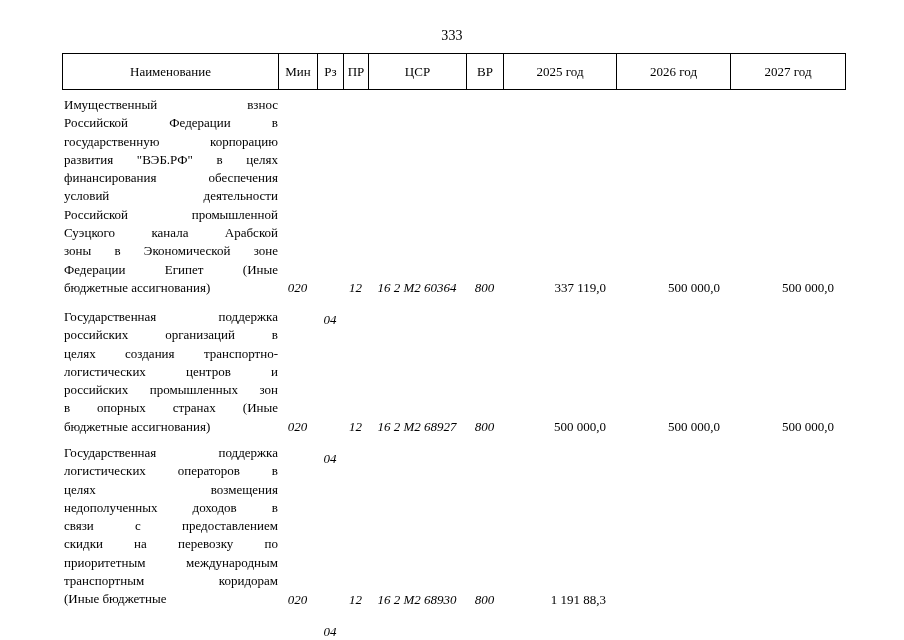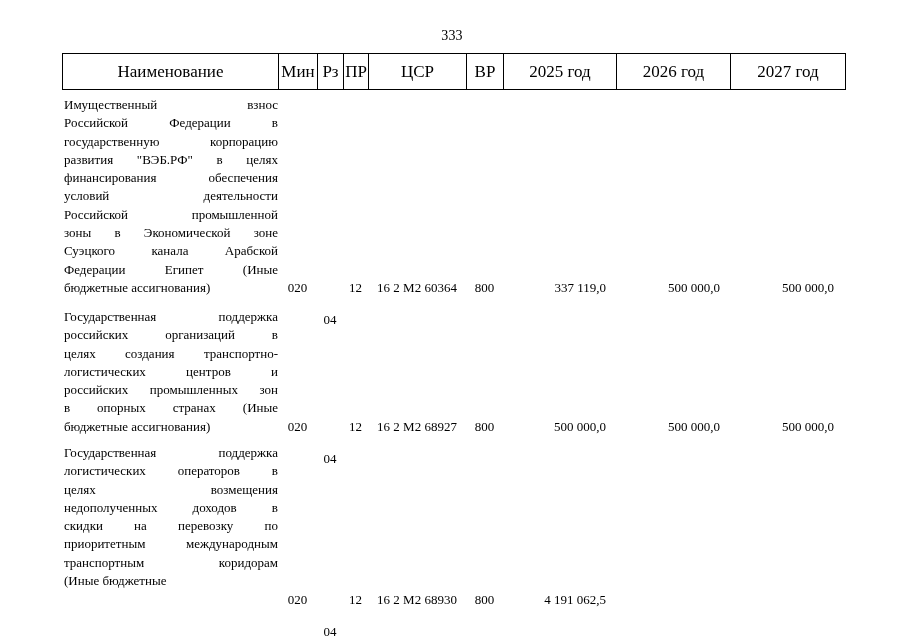--- a/index.html
+++ b/index.html
@@ -40,21 +40,21 @@
     border: 1px solid #000;
     box-sizing: border-box;
     display: flex;
   }
   .hcell {
     border-right: 1px solid #000;
     box-sizing: border-box;
     display: flex;
     align-items: center;
     justify-content: center;
-    font-size: 17px;
+    font-size: 13px;
     height: 100%;
     white-space: nowrap;
   }
   .hcell:last-child { border-right: none; }
   .w-name { width: 216px; }
   .w-min  { width: 39px; }
   .w-rz   { width: 26px; }
   .w-pr   { width: 25px; }
   .w-csr  { width: 98px; }
   .w-vr   { width: 37px; }
@@ -100,21 +100,21 @@
     display: flex;
     font-size: 13px;
     line-height: 18.3px;
   }
   .ncell {
     box-sizing: border-box;
     display: flex;
     align-items: flex-start;
     white-space: nowrap;
   }
-  .c-center { justify-content: center; }
+  .c-center { justify-content: center; font-style: italic; }
   .c-right  { justify-content: flex-end; }
   .n-min { width: 39px; }
   .n-rz  { width: 26px; margin-top: 32px; }
   .n-pr  { width: 25px; }
   .n-csr { width: 98px; }
   .n-vr  { width: 37px; }
   .n-y1  { width: 113px; padding-right: 10px; }
   .n-y2  { width: 114px; padding-right: 10px; }
   .n-y3  { width: 114px; padding-right: 10px; }
 </style>
@@ -141,22 +141,22 @@
 
     <div class="row" style="height:201px;">
       <div class="name-cell">
           <div>Имущественный взнос</div>
           <div>Российской Федерации в</div>
           <div>государственную корпорацию</div>
           <div>развития "ВЭБ.РФ" в целях</div>
           <div>финансирования обеспечения</div>
           <div>условий деятельности</div>
           <div>Российской промышленной</div>
+          <div>Суэцкого канала Арабской</div>
           <div>зоны в Экономической зоне</div>
-          <div>Суэцкого канала Арабской</div>
           <div>Федерации Египет (Иные</div>
           <div class="last-line">бюджетные ассигнования)</div>
         </div>
       <div class="nums" style="top:183px;">
         <div class="ncell n-min c-center">020</div>
         <div class="ncell n-rz c-center">04</div>
         <div class="ncell n-pr c-center">12</div>
         <div class="ncell n-csr c-center">16 2 М2 60364</div>
         <div class="ncell n-vr c-center">800</div>
         <div class="ncell n-y1 c-right">337 119,0</div>
@@ -190,31 +190,32 @@
     </div>
 
     <div class="row-gap-sm"></div>
 
     <div class="row" style="height:165px;">
       <div class="name-cell">
           <div>Государственная поддержка</div>
           <div>логистических операторов в</div>
           <div>целях возмещения</div>
           <div>недополученных доходов в</div>
+          <div>связи с предоставлением</div>
           <div>скидки на перевозку по</div>
           <div>приоритетным международным</div>
           <div>транспортным коридорам</div>
           <div class="last-line">(Иные бюджетные</div>
         </div>
       <div class="nums" style="top:147px;">
         <div class="ncell n-min c-center">020</div>
         <div class="ncell n-rz c-center">04</div>
         <div class="ncell n-pr c-center">12</div>
         <div class="ncell n-csr c-center">16 2 М2 68930</div>
         <div class="ncell n-vr c-center">800</div>
-        <div class="ncell n-y1 c-right">4 191 062,5</div>
+        <div class="ncell n-y1 c-right">1 191 88,3</div>
         <div class="ncell n-y2 c-right"></div>
         <div class="ncell n-y3 c-right"></div>
       </div>
     </div>
 
   </div>
 </div>
 
 </body></html>

